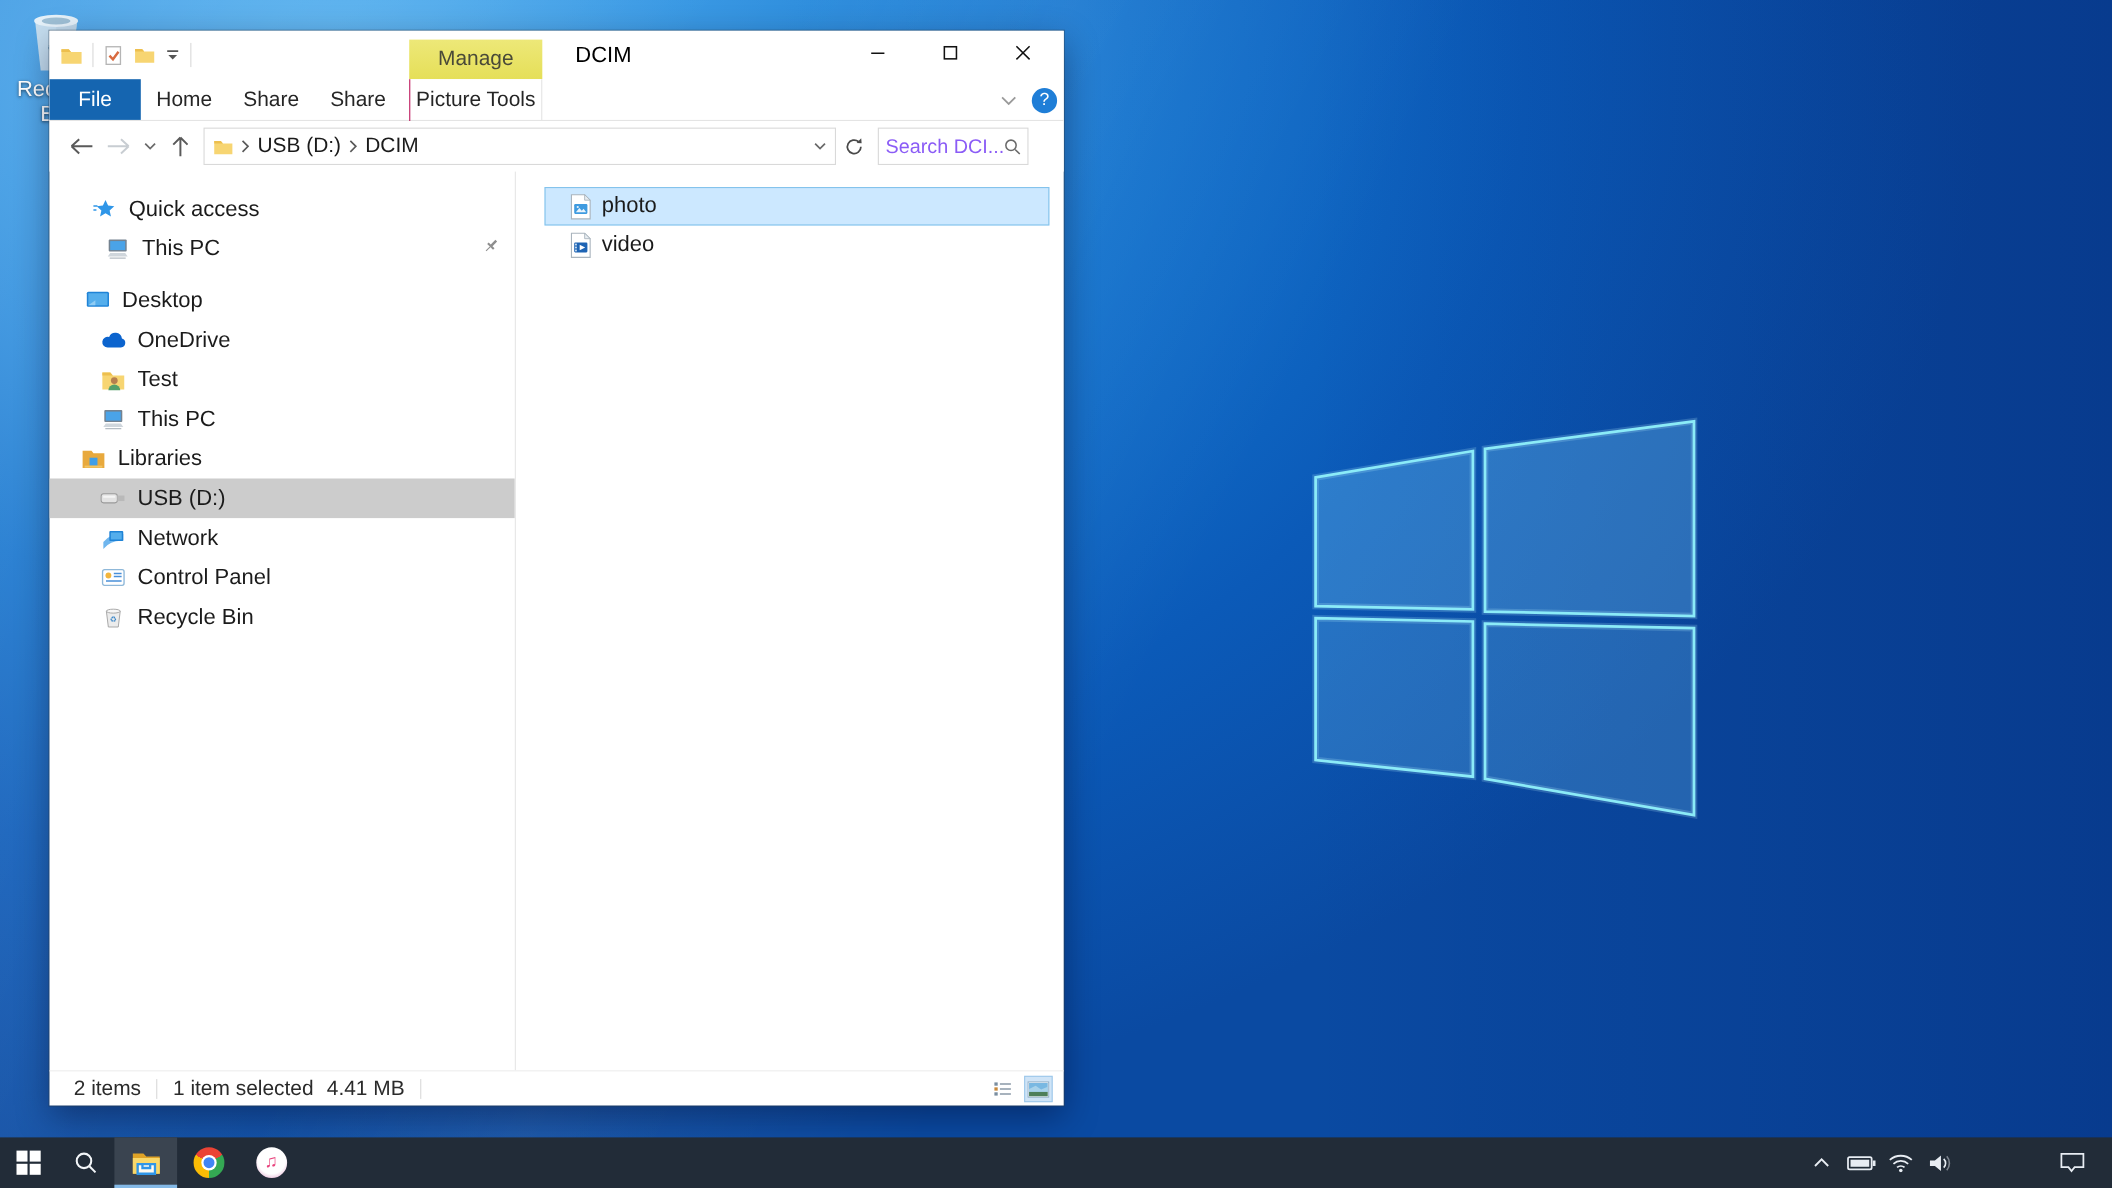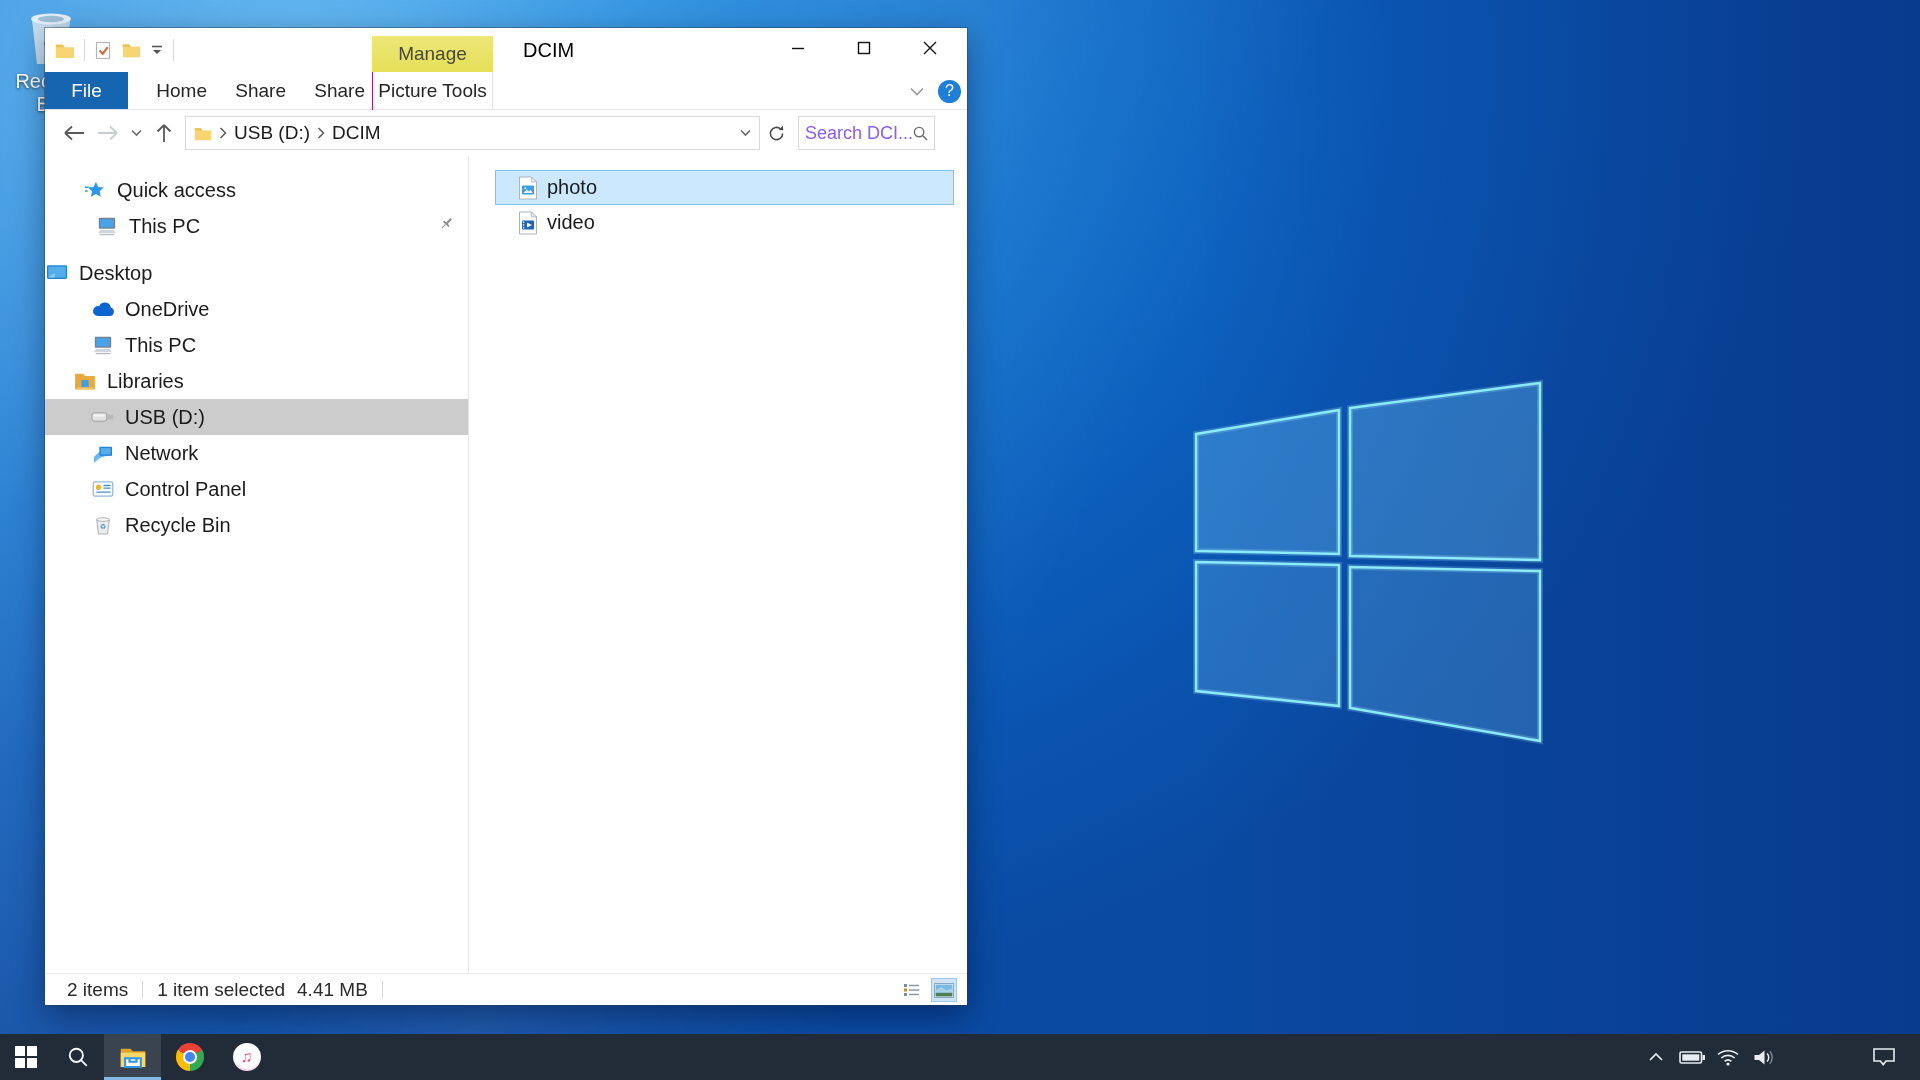--- a/index.html
+++ b/index.html
@@ -39,21 +39,21 @@
     color:#4a4a38; font-size:19px;
   }
   .win-title { position:absolute; left:478px; top:0; height:44px; display:flex; align-items:center; font-size:20px; color:#000; }
   .caption-btns { position:absolute; right:4px; top:0; height:40px; display:flex; }
   .cap-btn { width:66px; height:40px; display:flex; align-items:center; justify-content:center; }
 
   
   .tabrow { position:relative; height:38px; background:#fff; border-bottom:1px solid #e4e4e4; display:flex; align-items:stretch; }
   .tab { display:flex; align-items:center; justify-content:center; font-size:19px; color:#262626; }
   .tab.file { width:83px; background:#1565b0; color:#fff; }
-  .tab.plain { width:79px;justify-content:flex-end; }
+  .tab.plain { width:79px; }
   .tab.contextual { position:absolute; left:327px; top:0; width:121px; height:38px; border-left:1px solid #be185d; border-right:1px solid #e4e4e4; }
   .ribbon-right { position:absolute; right:6px; top:0; height:38px; display:flex; align-items:center; gap:14px; }
   .help-circle { width:23px; height:23px; border-radius:50%; background:#1f7ed7; color:#fff; font-size:16px; display:flex; align-items:center; justify-content:center; }
 
   
   .addressrow { position:relative; height:46px; display:flex; align-items:center; padding-left:12px; background:#fff; }
   .nav-btn { width:34px; height:34px; display:flex; align-items:center; justify-content:center; }
   .nav-chev { width:22px; height:34px; display:flex; align-items:center; justify-content:center; }
   .addressbox {
     width:575px; height:34px; margin-left:4px; border:1px solid #d9d9d9; background:#fff;
@@ -303,40 +303,51 @@
           <svg width="15" height="15" viewBox="0 0 16 16">
               <g transform="rotate(45 8 8)" fill="#8e8e8e">
                 <rect x="6.8" y="1" width="2.4" height="7"></rect>
                 <rect x="4" y="7.4" width="8" height="2"></rect>
                 <rect x="7.5" y="9.4" width="1" height="5.6"></rect>
               </g>
             </svg>
         </span>
       </div>
 
-      <div class="side-row" style="">
+      <div class="side-row" style="padding-left:32px">
         <span class="ic">
           <svg width="22" height="18" viewBox="0 0 24 19">
               <rect x="1" y="1" width="22" height="15" rx="1.5" fill="#1f83d6"></rect>
               <rect x="2.5" y="2.5" width="19" height="12" fill="#54aeec"></rect>
               <path d="M2.5 14.5 l7-5 v5 z" fill="#8fccf4"></path>
             </svg>
         </span>
         <span>Desktop</span>
       </div>
 
       <div class="side-row" style="padding-left:46px">
         <span class="ic">
           <svg width="24" height="16" viewBox="0 0 26 17">
               <path d="M7.5 16 a5.3 5.3 0 1 1 1.4-10.4 A6.6 6.6 0 0 1 21.5 7 a4.6 4.6 0 0 1 -1 9 z" fill="#0c64ce"></path>
             </svg>
         </span>
         <span>OneDrive</span>
       </div>
 
+      <div class="side-row" style="padding-left:46px">
+        <span class="ic">
+          <svg width="22" height="19" viewBox="0 0 24 21">
+              <path d="M1 3 h8 l2.5 3 H23 v14 H1 z" fill="#f7d572"></path>
+              <path d="M1 3 h8 l2.5 3 H1 z" fill="#edbf4e"></path>
+              <circle cx="13" cy="11" r="3.4" fill="#b77f4e"></circle>
+              <path d="M7 21 a6 6 0 0 1 12 0 z" fill="#55a06a"></path>
+            </svg>
+        </span>
+        <span>Test</span>
+      </div>
 
       <div class="side-row" style="padding-left:46px">
         <span class="ic">
           <svg width="22" height="20" viewBox="0 0 24 22">
               <rect x="3" y="2" width="18" height="12" rx="1" fill="#748290"></rect>
               <rect x="4.5" y="3.5" width="15" height="9" fill="#4aa3e8"></rect>
               <path d="M2 19 h20 l-2.5-3.5 h-15 z" fill="#cfd6dc"></path>
               <path d="M4 20.5 h16" stroke="#b5bdc4" stroke-width="1.4"></path>
             </svg>
         </span>

